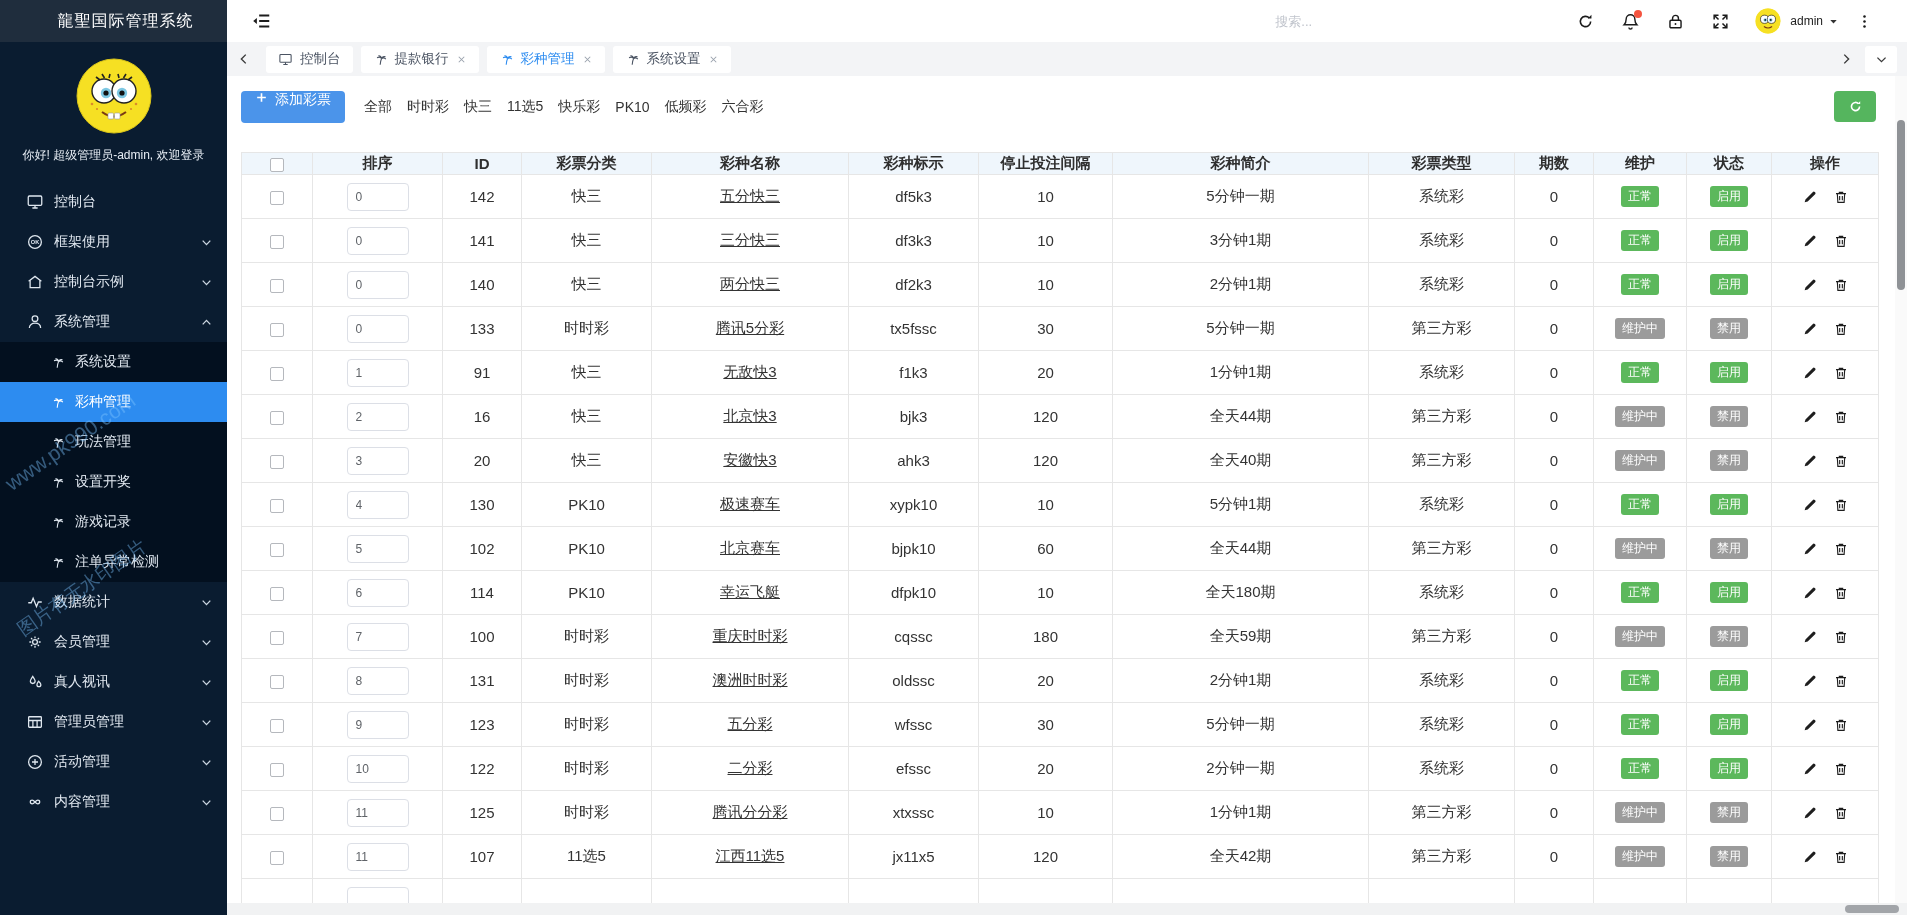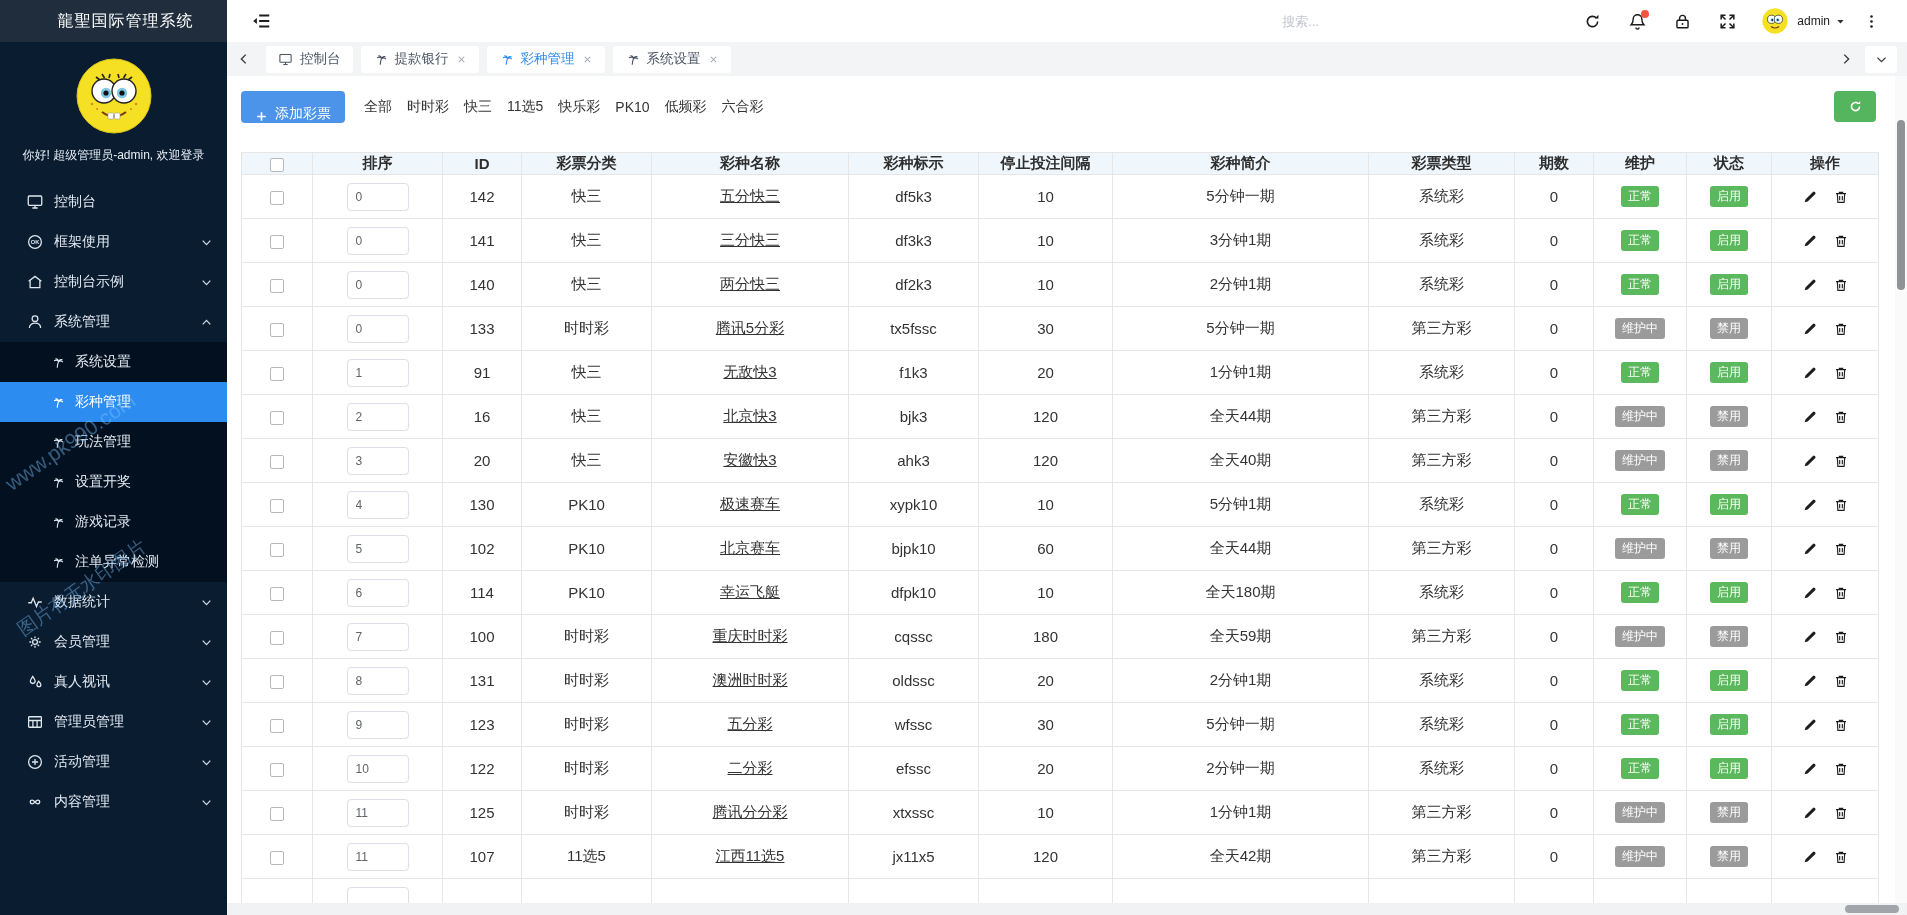--- a/index.html
+++ b/index.html
@@ -25,21 +25,21 @@
   .s-item.active .mi { color:#fff; }
   svg { display:block; width:100%; height:100%; }
 
   
   .wm { position:absolute; left:0; top:280px; width:238px; height:420px; overflow:hidden; z-index:3; pointer-events:none; }
   .wm span { position:absolute; white-space:nowrap; color:rgba(125,195,255,.42); transform:rotate(-35deg); }
   .wm .wm1 { left:-6px; top:150px; font-size:21px; }
   .wm .wm2 { left:6px; top:295px; font-size:19px; }
 
   
-  .header { position:absolute; left:227px; top:0; right:9px; height:42px; background:#fff; z-index:2;
+  .header { position:absolute; left:227px; top:0; right:16px; height:42px; background:#fff; z-index:2;
             display:flex; align-items:center; }
   .collapse-btn { width:22px; height:22px; margin-left:23px; color:#1d1d1d; cursor:pointer; }
   .hdr-right { margin-left:auto; display:flex; align-items:center; padding-right:18px; }
   .search-input { width:160px; border:none; outline:none; font-size:13px; color:#555; background:transparent; margin-right:128px; }
   .search-input::placeholder { color:#c0c4cc; }
   .h-ic { width:19px; height:19px; color:#1b1b1b; margin:0 13px; position:relative; cursor:pointer; }
   .h-ic.bell-wrap .dot { position:absolute; right:-2px; top:-2px; width:8px; height:8px; border-radius:50%;
                          background:#f5543f; }
   .h-avatar { width:26px; height:26px; border-radius:50%; overflow:hidden; margin:0 9px 0 12px; cursor:pointer; }
   .h-user { font-size:12px; color:#222; display:flex; align-items:center; gap:5px; cursor:pointer; }
@@ -58,21 +58,21 @@
   .tab.active { color:#2d8cf0; }
   .tabbar-right { margin-left:auto; display:flex; align-items:center; gap:12px; }
   .tb-dd { width:32px; height:27px; background:#fff; border-radius:3px; display:flex; align-items:center;
            justify-content:center; cursor:pointer; }
   .tb-dd .tb-chev { width:13px; height:13px; }
 
   
   .content { position:absolute; left:227px; top:76px; right:0; bottom:12px; background:#fff; overflow:hidden; z-index:1; }
   .toolbar { position:relative; height:62px; padding:15px 0 0 14px; display:flex; align-items:flex-start; }
   .add-btn { height:32px; padding:0 14px; background:#4b94ea; color:#fff; border:none; border-radius:4px;
-             font-size:14px; display:flex; align-items:flex-end; gap:7px; cursor:pointer;
+             font-size:14px; display:flex; align-items:flex-start; gap:7px; cursor:pointer;
              font-family:inherit; }
   .add-btn .pi { width:13px; height:13px; }
   .filters { display:flex; align-items:center; gap:15px; margin:7px 0 0 19px; font-size:14px; color:#333; }
   .filters span { cursor:pointer; }
   .refresh-btn { position:absolute; right:31px; top:15px; width:42px; height:31px; background:#55b55e;
                  border:none; border-radius:4px; color:#fff; cursor:pointer; display:flex;
                  align-items:center; justify-content:center; }
   .refresh-btn .ri { width:15px; height:15px; }
 
   .table-wrap { position:absolute; left:14px; top:76px; width:1637px; }

